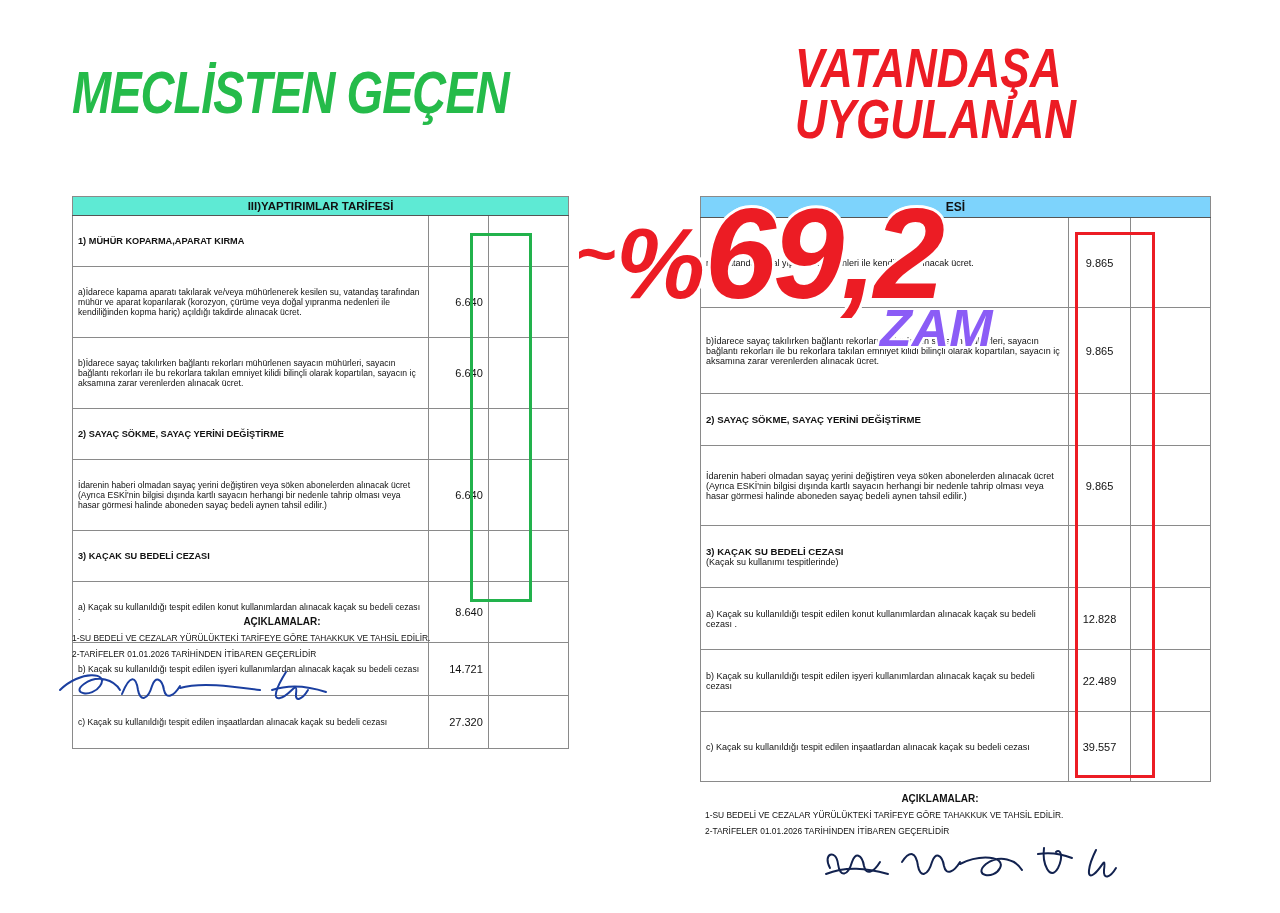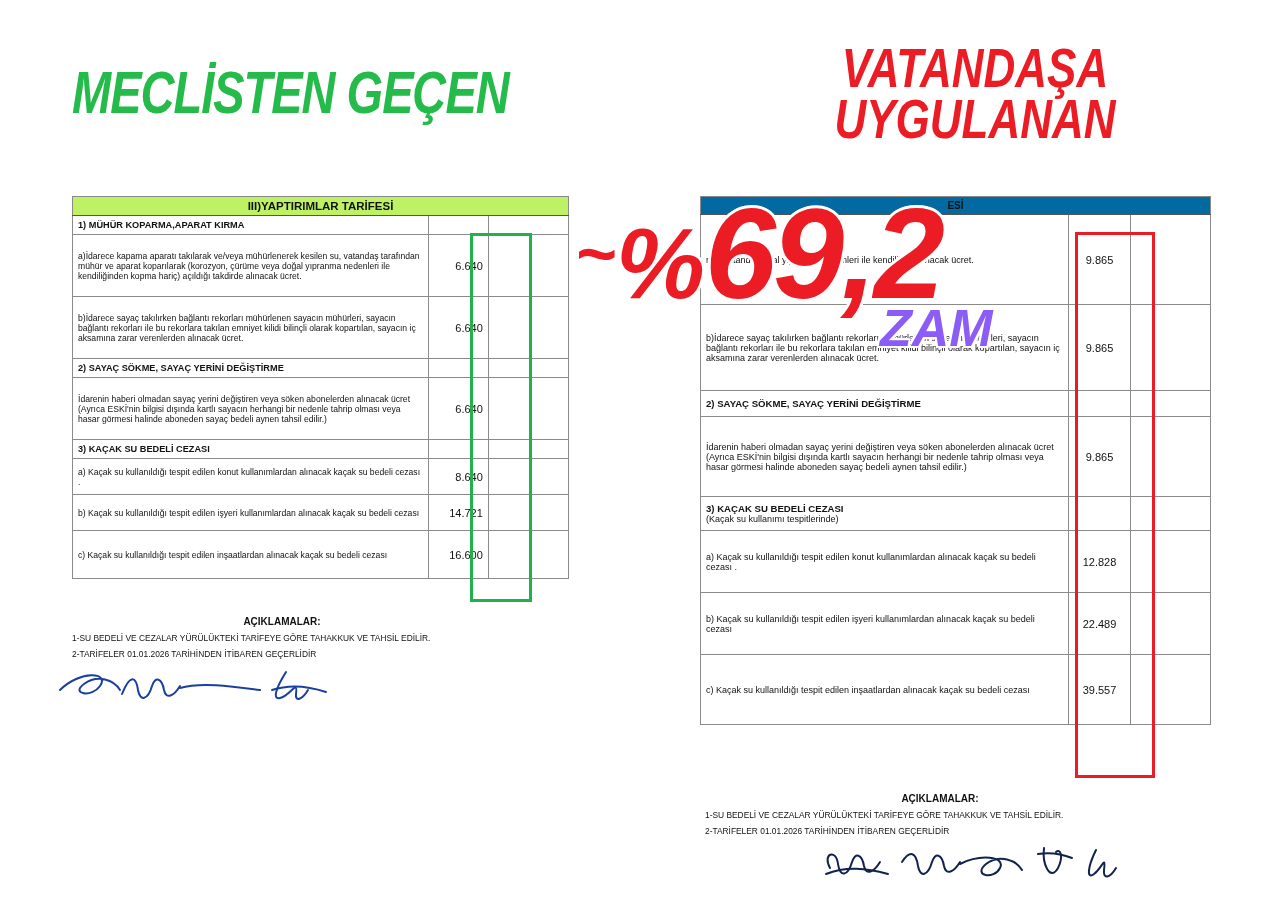--- a/index.html
+++ b/index.html
@@ -22,21 +22,20 @@
     color:#25bb4a;
     letter-spacing:-1px;
     transform:scaleY(1.25);
     transform-origin:left top;
     white-space:nowrap;
   }
   .headline-right{
     position:absolute;
     left:795px; top:42px;
     width:360px;
-    text-align:center;
     color:#ec1c24;
     font-weight:bold;
     font-style:italic;
     line-height:0.96;
   }
   .headline-right .l1{font-size:44px; transform:scaleY(1.25); display:block; transform-origin:center top;}
   .headline-right .l2{font-size:44px; transform:scaleY(1.25); display:block; transform-origin:center top; margin-top:9px;}
 
   .big-pct{
     position:absolute;
@@ -62,27 +61,27 @@
     z-index:40;
     text-shadow: 2px 2px 0 #fff, -2px 2px 0 #fff, 2px -2px 0 #fff, -2px -2px 0 #fff;
   }
 
   
   .sheet{position:absolute;}
   .tbl{border-collapse:collapse;width:100%;table-layout:fixed;}
   .tbl td{
     border:1px solid #8a8a8a;
     vertical-align:middle;
-    padding:4px 5px;
+    padding:20px 5px;
   }
 
   
   #doc-left{left:72px; top:196px; width:497px;}
   #doc-left .title-row td{
-    background:#bef264;
+    background:#5eead4;
     text-align:center;
     font-weight:bold;
     font-size:11.5px;
     padding:3px 2px;
     border-bottom:1px solid #555;
   }
   #doc-left .tbl{font-size:8.6px;}
   #doc-left .amt{text-align:right;font-size:11px;}
   #doc-left .hdr{font-weight:bold;font-size:9.2px;}
   #doc-left .c1{width:355px;}
@@ -96,24 +95,24 @@
     left:470px; top:233px;
     width:56px; height:363px;
     z-index:25;
     pointer-events:none;
   }
 
   
   #doc-right{left:700px; top:196px; width:510px;}
   #doc-right .tbl{font-size:9px;}
   #doc-right .title-row td{
-    background:#0369a1;
+    background:#7dd3fc;
     text-align:center;
     font-weight:bold;
-    font-size:10px;
+    font-size:12px;
     padding:3px 2px;
     border-bottom:1px solid #555;
   }
   #doc-right .amt{text-align:center;font-size:11px;}
   #doc-right .hdr{font-weight:bold;font-size:9.6px;}
   #doc-right .ital{font-size:9px;}
   #doc-right .c1{width:368px;}
   #doc-right .c2{width:62px;}
   #doc-right .c3{width:80px;}
 
@@ -199,21 +198,21 @@
       <td class="amt">8.640</td>
       <td></td>
     </tr>
     <tr style="height:36px">
       <td>  b) Kaçak su kullanıldığı tespit edilen işyeri kullanımlardan alınacak kaçak su bedeli cezası</td>
       <td class="amt">14.721</td>
       <td></td>
     </tr>
     <tr style="height:48px">
       <td>  c) Kaçak su kullanıldığı tespit edilen inşaatlardan alınacak kaçak su bedeli cezası</td>
-      <td class="amt">16.600</td>
+      <td class="amt">27.320</td>
       <td></td>
     </tr>
   </tbody>
     </table>
 </div>
 
 <div class="green-box"></div>
 
 <div class="notes" id="notes-left">
   <div class="nt-title">AÇIKLAMALAR:</div>

